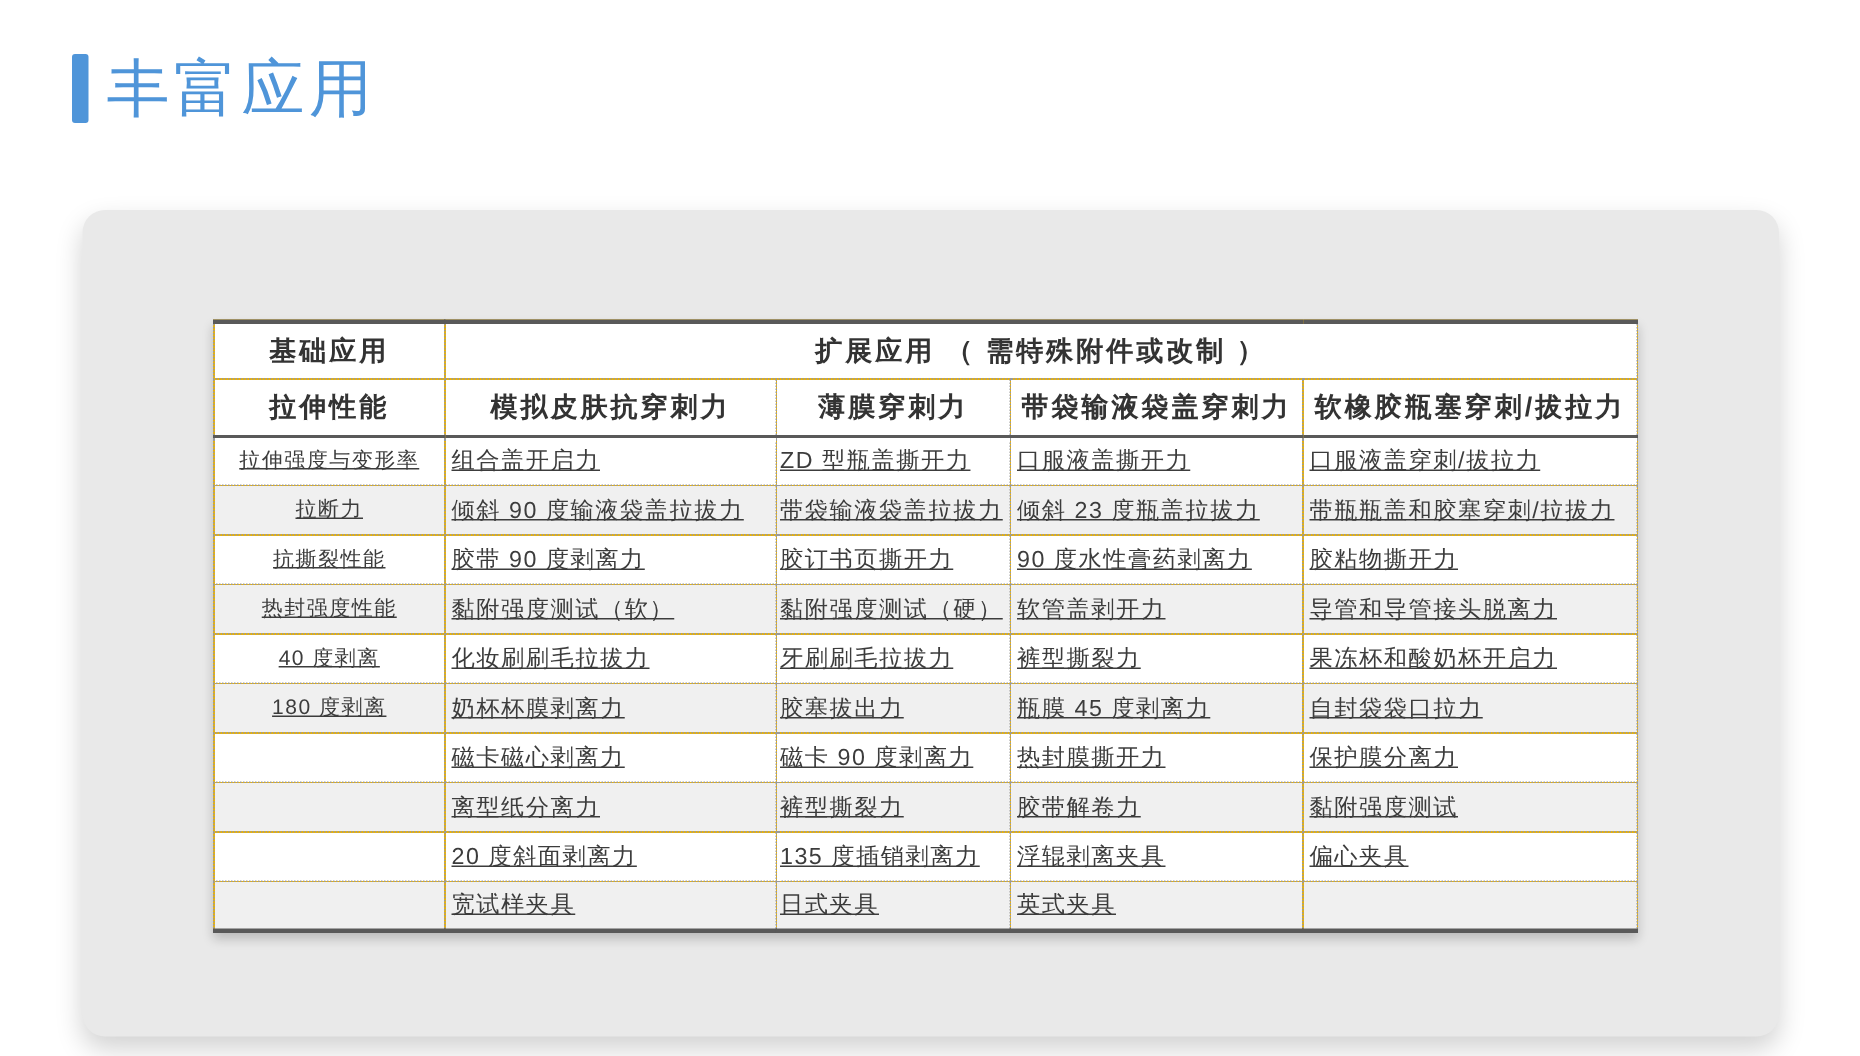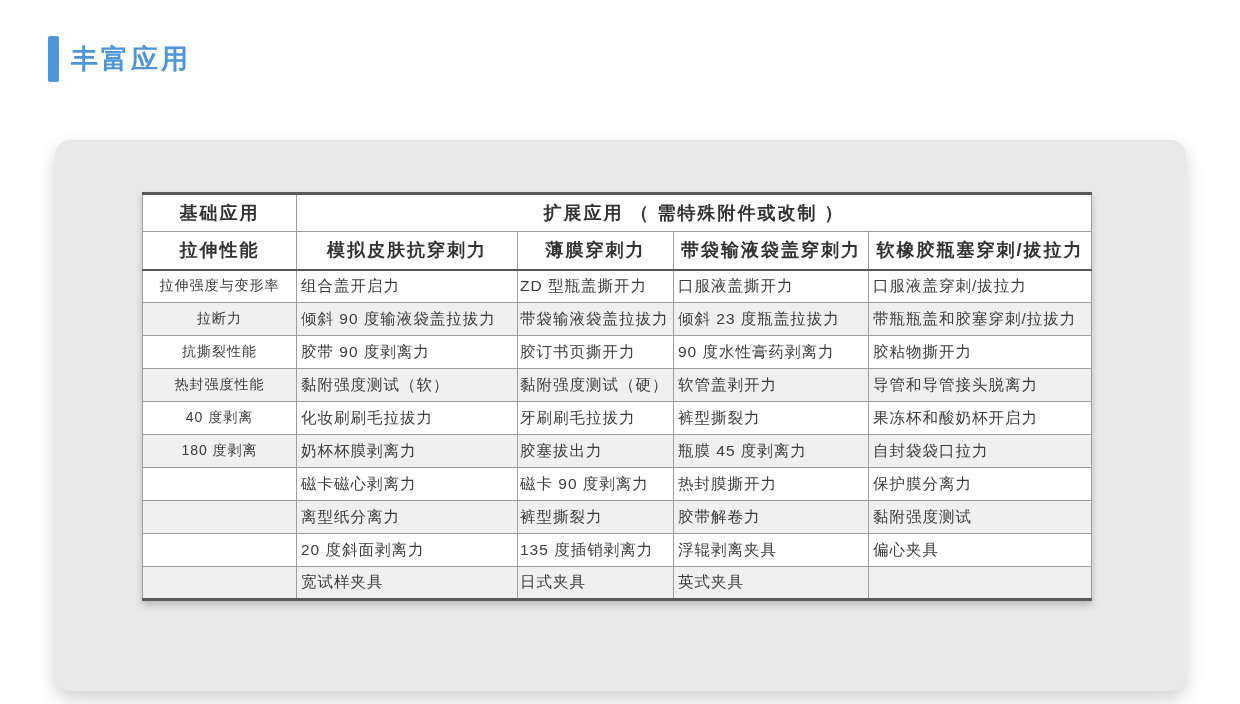--- a/index.html
+++ b/index.html
@@ -16,50 +16,50 @@
     width:1240px;height:704px;position:relative;overflow:hidden;
     background:#ffffff;
     font-family:"Liberation Sans",sans-serif;
     color:var(--text-dark);
   }
   
   .title-wrap{position:absolute;left:48px;top:36px;display:flex;align-items:center;}
   .title-bar{width:11px;height:46px;background:var(--accent-blue);border-radius:2px;}
   .page-title{
     margin:0 0 0 12px;
-    font-size:27px;font-weight:700;line-height:46px;
+    font-size:42px;font-weight:400;line-height:46px;
     color:var(--accent-blue);letter-spacing:3px;
   }
   
   .card{
     position:absolute;left:55px;top:140px;width:1131px;height:551px;
     background:var(--card-bg);border-radius:15px;
     box-shadow:0 8px 18px rgba(0,0,0,0.18);
   }
   
   table.app-table{
-    position:absolute;left:142px;top:192px;width:949px;
+    position:absolute;left:142px;top:213px;width:949px;
     border-collapse:collapse;table-layout:fixed;
-    background:#a3a3a3;
+    background:#eab308;
     border-top:3px solid var(--border-dark);
     border-bottom:3px solid var(--border-dark);
     box-shadow:0 4px 7px rgba(0,0,0,0.20);
   }
   .app-table td,.app-table th{
     border:1px dotted var(--border-dotted);
     overflow:hidden;white-space:nowrap;
   }
   .app-table thead th{
     height:38px;font-size:18px;font-weight:700;color:#333333;
     text-align:center;letter-spacing:2px;background:#ffffff;
   }
   .app-table thead tr.hdr2 th{border-bottom:2px solid var(--border-dark);}
   .app-table tbody td{
     height:33px;font-size:15.5px;color:var(--text-dark);
-    letter-spacing:1px;padding:0 2px 0 4px;text-align:left;background:#ffffff;
+    letter-spacing:1px;padding:0 2px 0 4px;text-align:left;background:#ffffff;text-decoration:underline;
   }
   .app-table tbody td.c-center{text-align:left;padding:0 2px;}
   .app-table tbody td.c-rowhdr{font-size:14px;text-align:center;padding:0 2px;}
   .app-table tbody tr.alt td{background:var(--row-alt);}
 </style>
 </head>
 <body>
 
 <div class="title-wrap">
   <div class="title-bar"></div>

